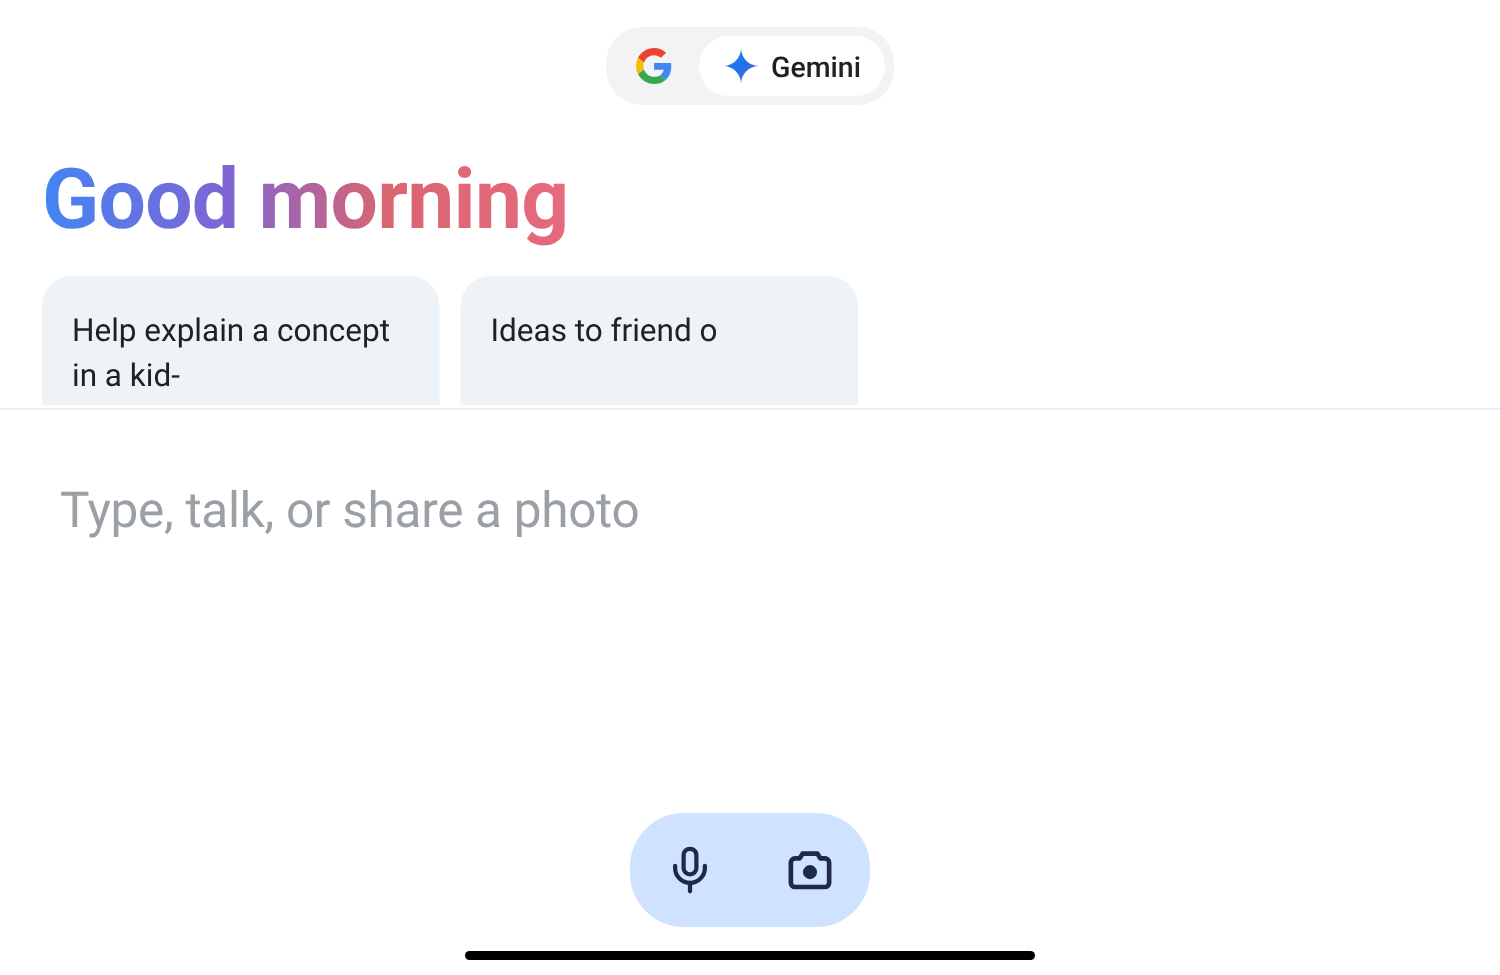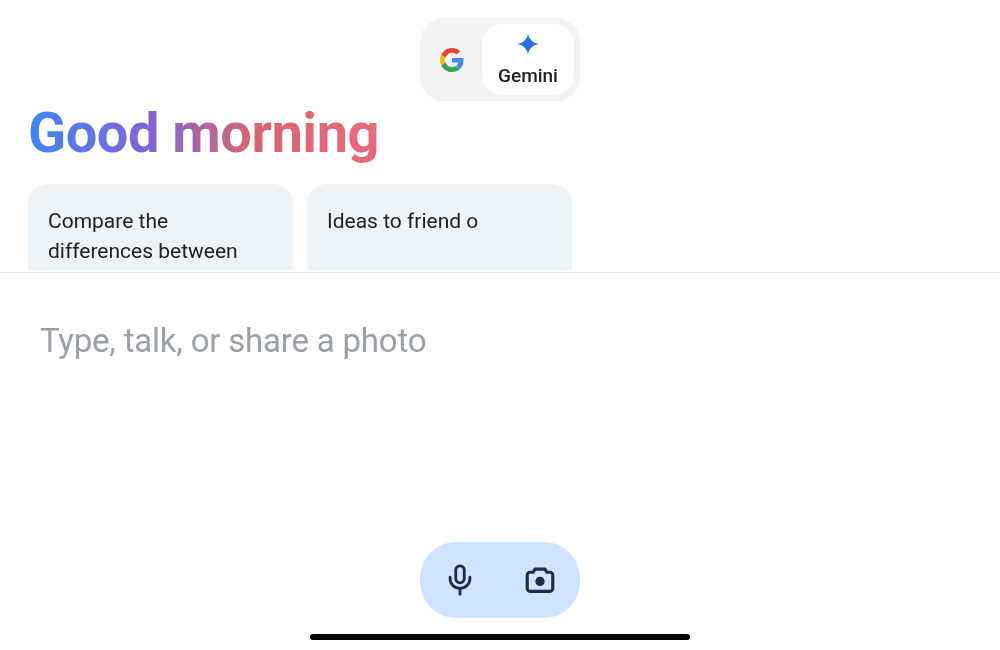--- a/index.html
+++ b/index.html
@@ -25,21 +25,20 @@
       align-items: center;
       gap: 4px;
     }
     .mode-item {
       display: flex;
       align-items: center;
       gap: 8px;
       padding: 8px 16px;
       border-radius: 20px;
       cursor: pointer;
-      flex-direction: column;
     }
     .mode-item.active {
       background: #ffffff;
     }
     .mode-item.inactive {
       padding: 8px 14px;
     }
     .mode-label {
       font-size: 19px;
       font-weight: 500;
@@ -180,21 +179,21 @@
       <path fill="url(#spark-grad)" d="M12 0c0 6.627 5.373 12 12 12-6.627 0-12 5.373-12 12 0-6.627-5.373-12-12-12 6.627 0 12-5.373 12-12z"></path>
     </svg>
     <span class="mode-label">Gemini</span>
   </div>
 </div>
 
 <h1 class="greeting">Good morning</h1>
 
 <div class="cards-row">
   <div class="card">
-    <div class="card-text">Compare the differences between</div>
+    <div class="card-text">Help explain a concept in a kid-</div>
   </div>
   <div class="card">
     <div class="card-text">Ideas to friend o</div>
   </div>
 </div>
 
 <div class="input-area">
   <div class="input-placeholder">Type, talk, or share a photo</div>
 </div>
 

